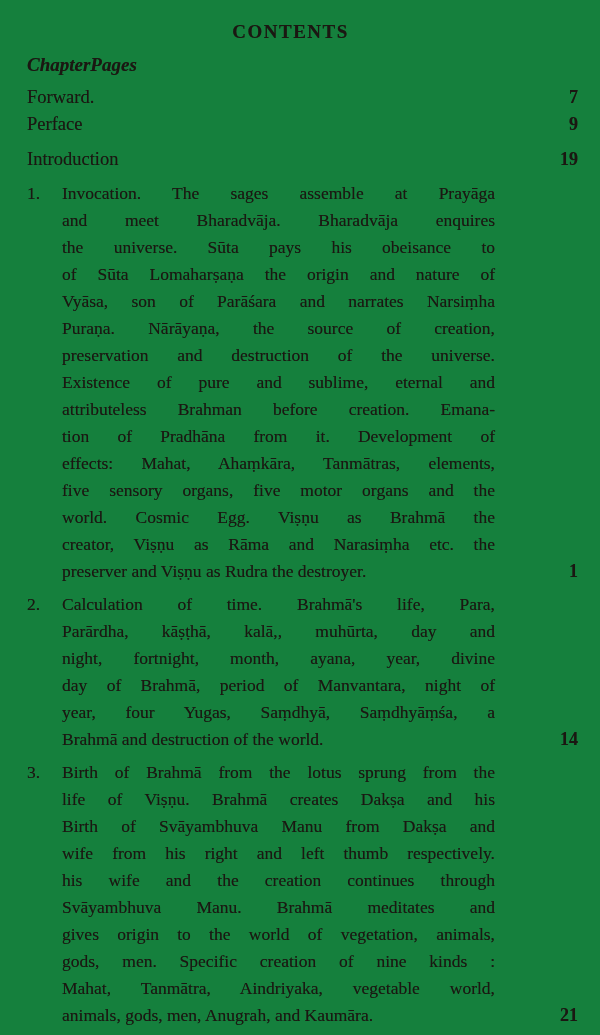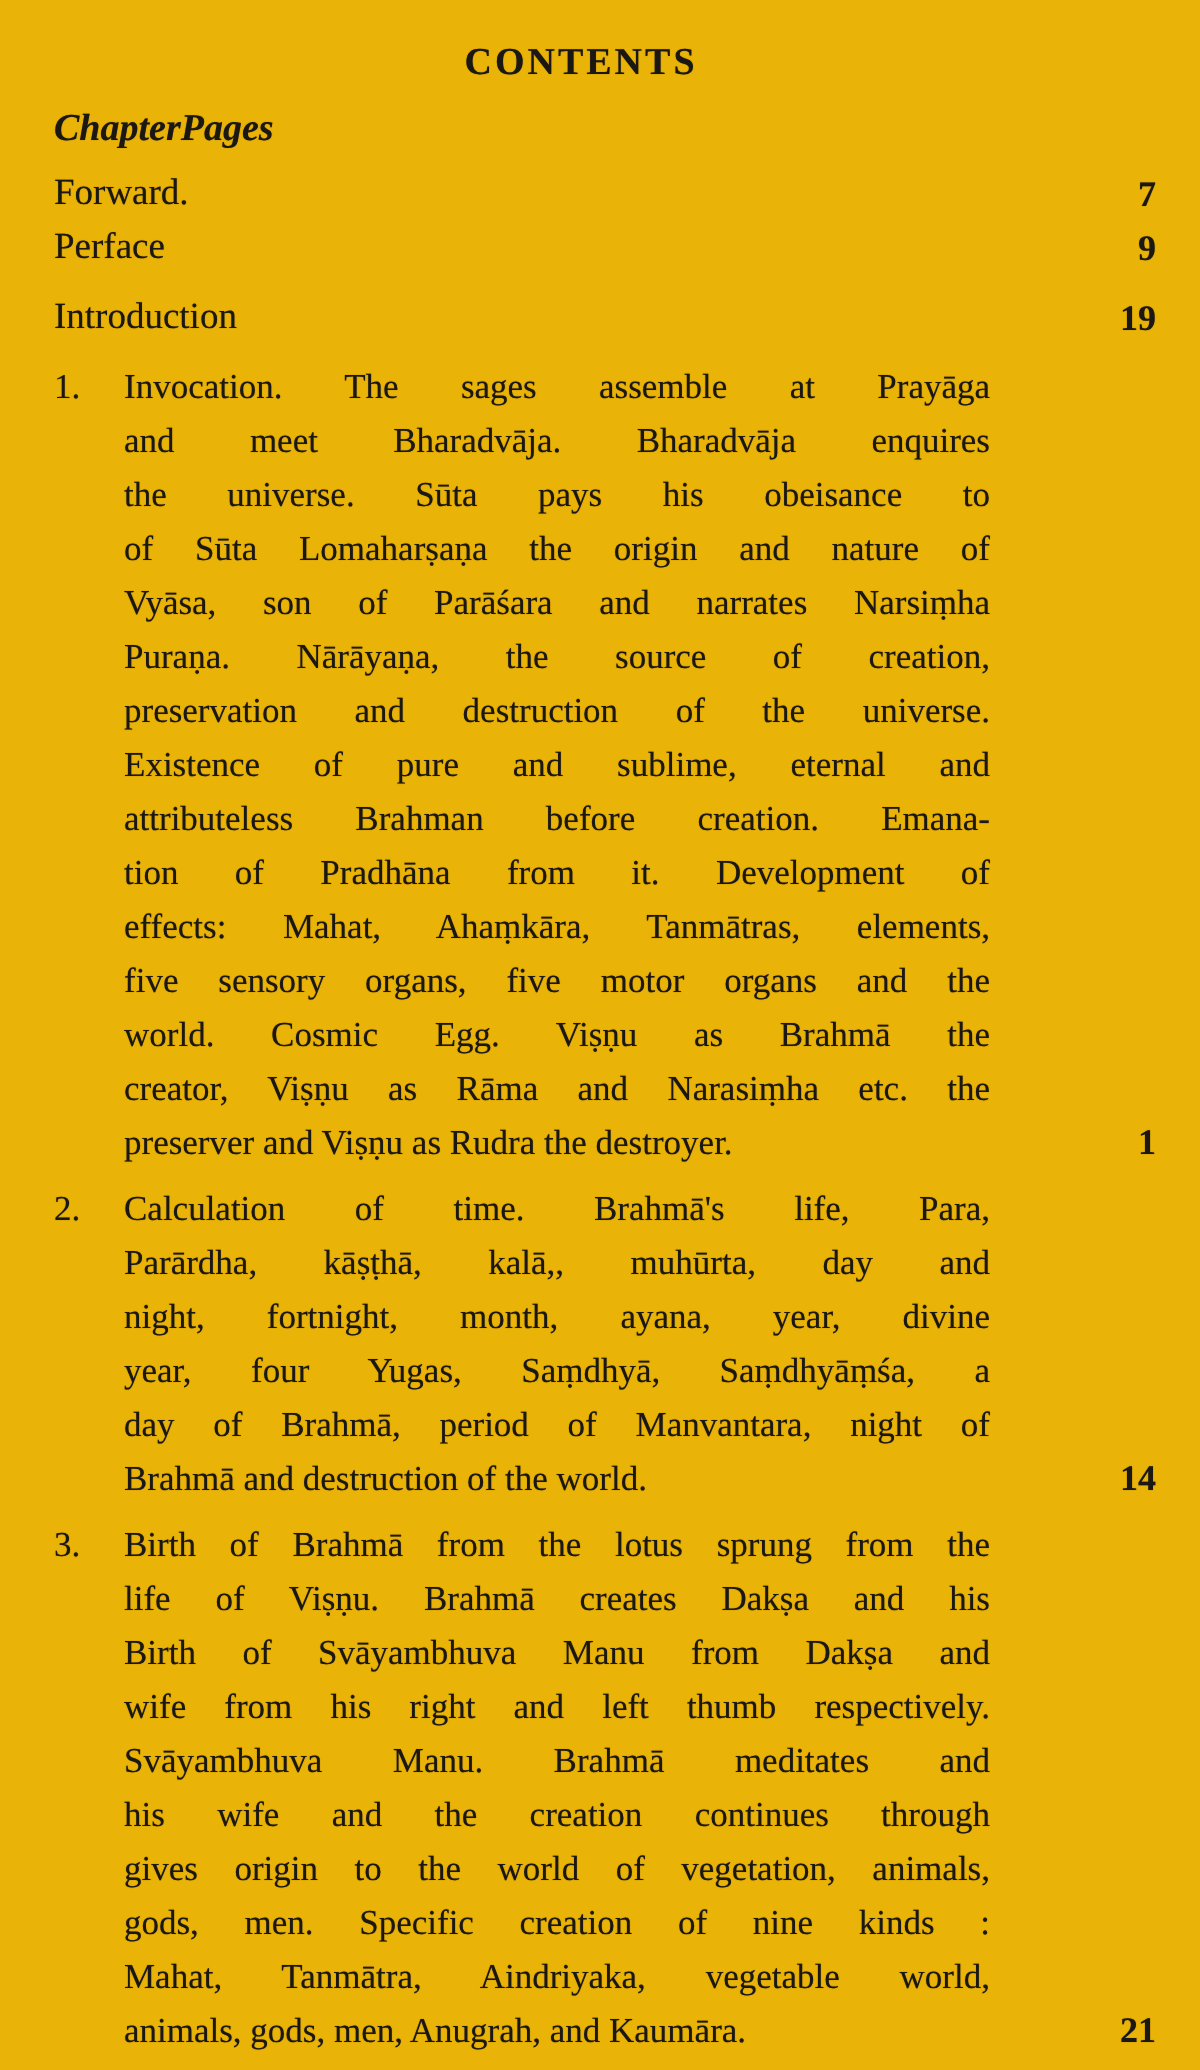--- a/index.html
+++ b/index.html
@@ -76,21 +76,21 @@
     align-self: flex-end;
     text-align: right;
     font-size: 18px;
     font-weight: 700;
     line-height: 27px;
   }
 </style>
 </head>
 <body>
 
-<div class="page" style="background: #eab308; color: rgb(27, 23, 18);">
+<div class="page" style="background: #15803d; color: rgb(27, 23, 18);">
 
   <div class="title">CONTENTS</div>
 
   <div class="cols">
     <span>Chapter</span>
     <span>Pages</span>
   </div>
 
   <div class="front">
     <div class="front-row">
@@ -130,36 +130,36 @@
         </div>
       <div class="item-page">1</div>
     </div>
 
     <div class="item">
       <div class="item-num">2.</div>
       <div class="item-body">
           <div class="line">Calculation of time. Brahmā's life, Para,</div>
           <div class="line">Parārdha, kāṣṭhā, kalā,, muhūrta, day and</div>
           <div class="line">night, fortnight, month, ayana, year, divine</div>
+          <div class="line">day of Brahmā, period of Manvantara, night of</div>
           <div class="line">year, four Yugas, Saṃdhyā, Saṃdhyāṃśa, a</div>
-          <div class="line">day of Brahmā, period of Manvantara, night of</div>
           <div class="line last">Brahmā and destruction of the world.</div>
         </div>
       <div class="item-page">14</div>
     </div>
 
     <div class="item">
       <div class="item-num">3.</div>
       <div class="item-body">
           <div class="line">Birth of Brahmā from the lotus sprung from the</div>
           <div class="line">life of Viṣṇu. Brahmā creates Dakṣa and his</div>
           <div class="line">Birth of Svāyambhuva Manu from Dakṣa and</div>
           <div class="line">wife from his right and left thumb respectively.</div>
+          <div class="line">his wife and the creation continues through</div>
           <div class="line">Svāyambhuva Manu. Brahmā meditates and</div>
-          <div class="line">his wife and the creation continues through</div>
           <div class="line">gives origin to the world of vegetation, animals,</div>
           <div class="line">gods, men. Specific creation of nine kinds :</div>
           <div class="line">Mahat, Tanmātra, Aindriyaka, vegetable world,</div>
           <div class="line last">animals, gods, men, Anugrah, and Kaumāra.</div>
         </div>
       <div class="item-page">21</div>
     </div>
 
   </div>
 </div>

